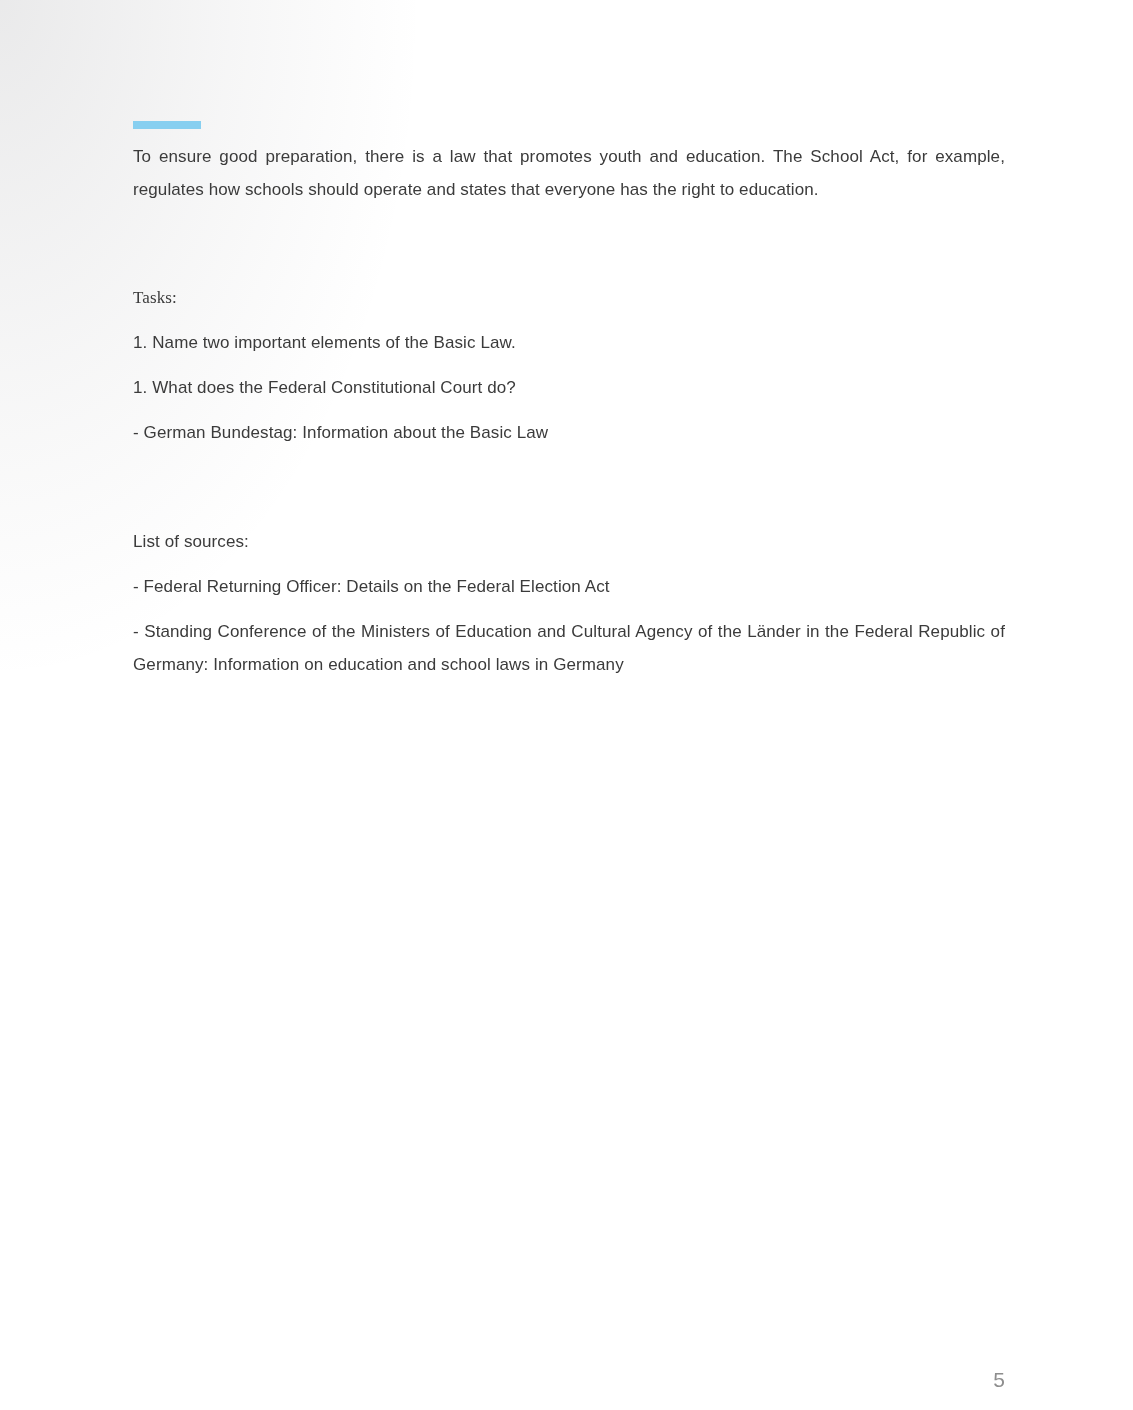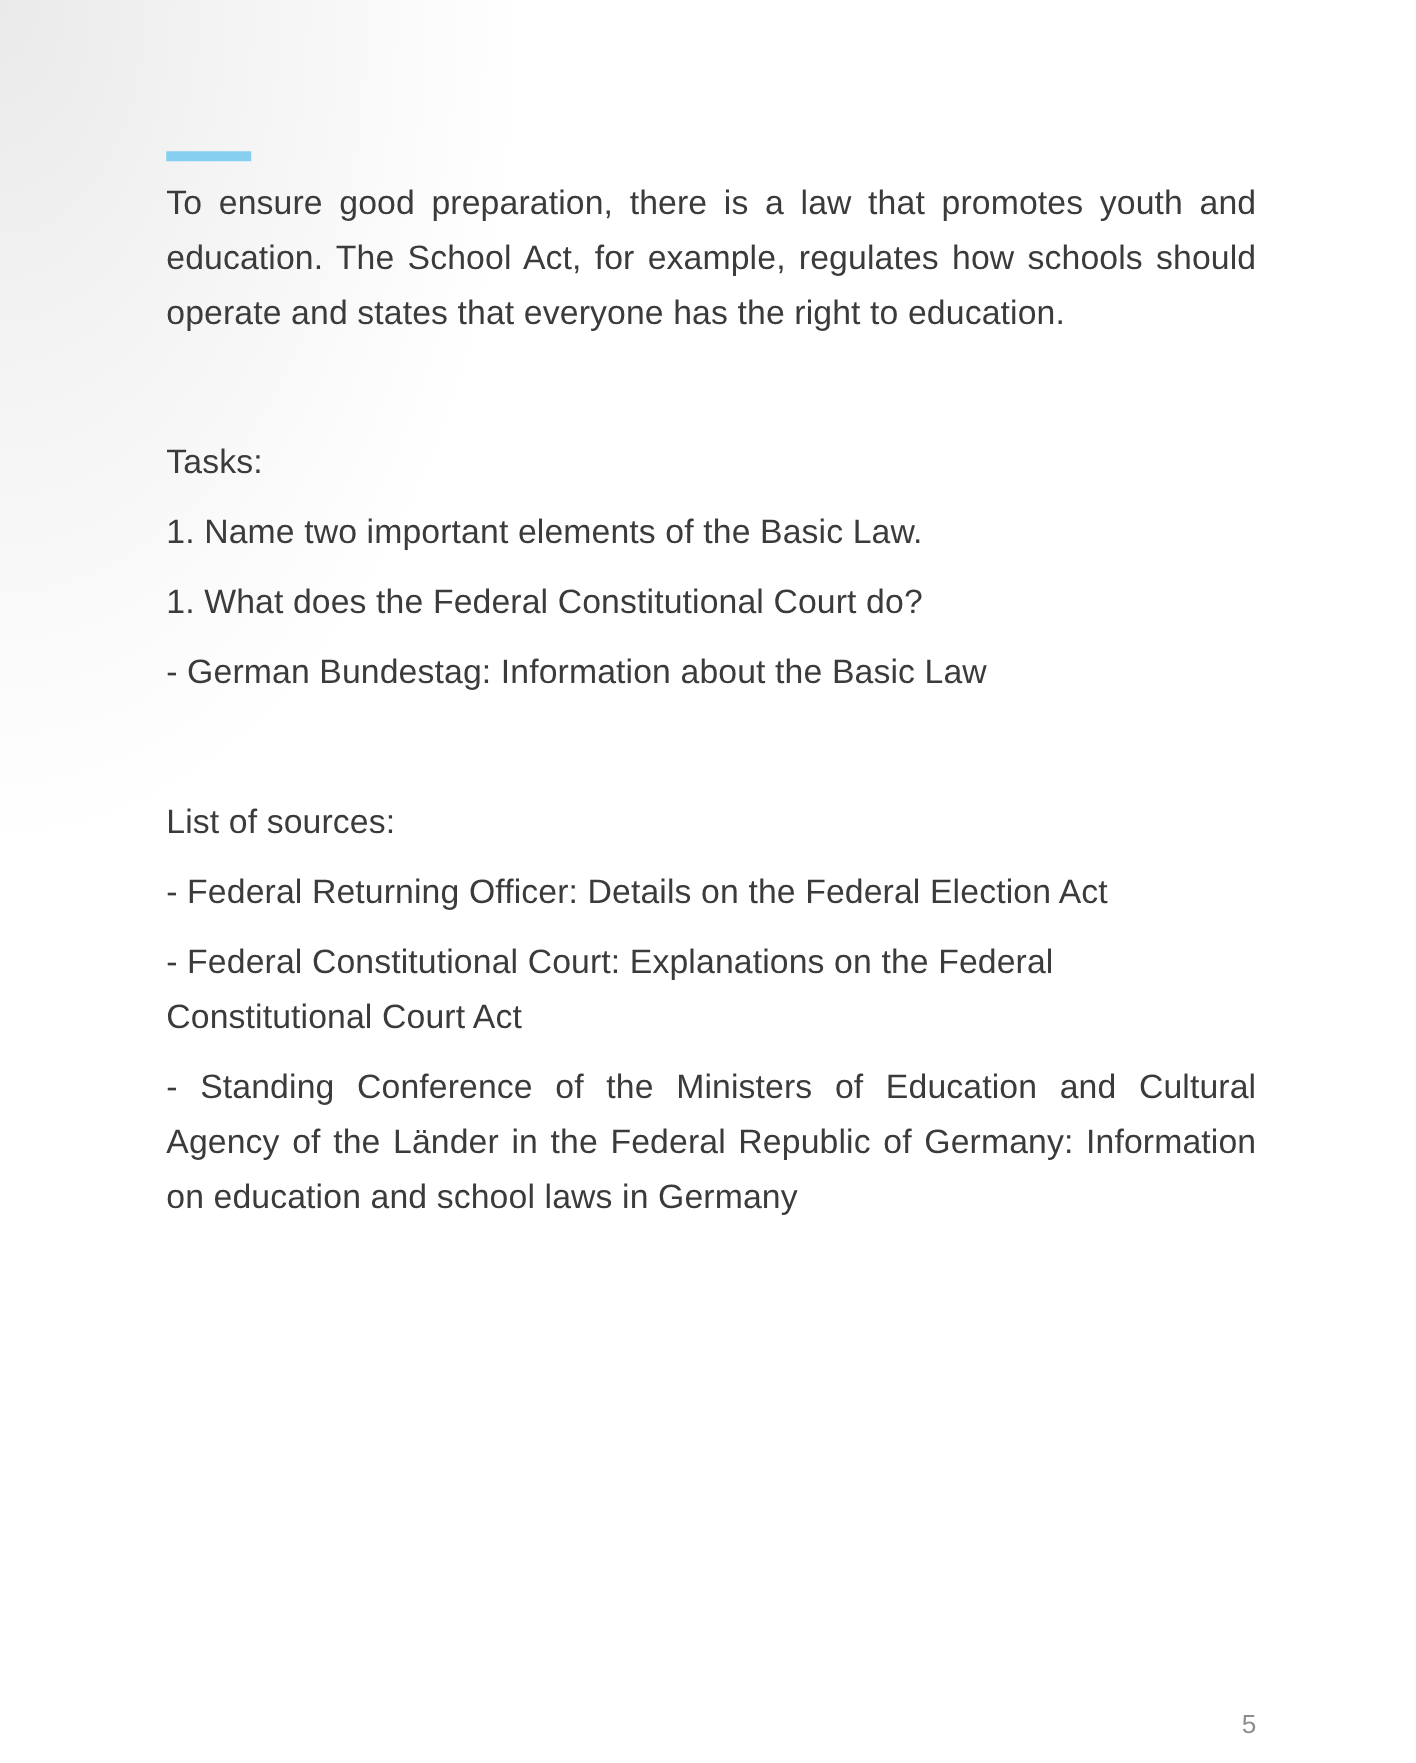--- a/index.html
+++ b/index.html
@@ -34,32 +34,33 @@
     left: 133px;
     width: 872px;
     top: 0;
   }
   .accent-bar {
     margin-top: 121px;
     width: 68px;
     height: 8px;
   }
   .body-text {
-    font-size: 27px;
-    line-height: 44px;
+    font-size: 17px;
+    line-height: 33px;
     font-weight: 400;
     letter-spacing: 0.1px;
   }
   p { margin: 0; }
   .intro {
     margin-top: 11px;
     text-align: justify;
   }
   .section-heading {
     margin-top: 75px;
+    font-family: Liberation Serif, serif;
   }
   .sources-heading {
     margin-top: 76px;
   }
   .list-item {
     margin-top: 12px;
   }
   .list-item.justified {
     text-align: justify;
   }
@@ -84,19 +85,18 @@
 
     <p class="body-text section-heading">Tasks:</p>
 
     <p class="body-text list-item">1. Name two important elements of the Basic Law.</p>
     <p class="body-text list-item">1. What does the Federal Constitutional Court do?</p>
 
     <p class="body-text list-item">- German Bundestag: Information about the Basic Law</p>
 
     <p class="body-text sources-heading">List of sources:</p>
     <p class="body-text list-item">- Federal Returning Officer: Details on the Federal Election Act</p>
-    <p class="body-text list-item">- Federal Constitutional Court: Explanations on the Federal Constitutional Court Act</p>
     <p class="body-text list-item justified">- Standing Conference of the Ministers of Education and Cultural Agency of the Länder in the Federal Republic of Germany: Information on education and school laws in Germany</p>
 
   </div>
 
   <div class="page-number">5</div>
 </div>
 
 </body></html>

